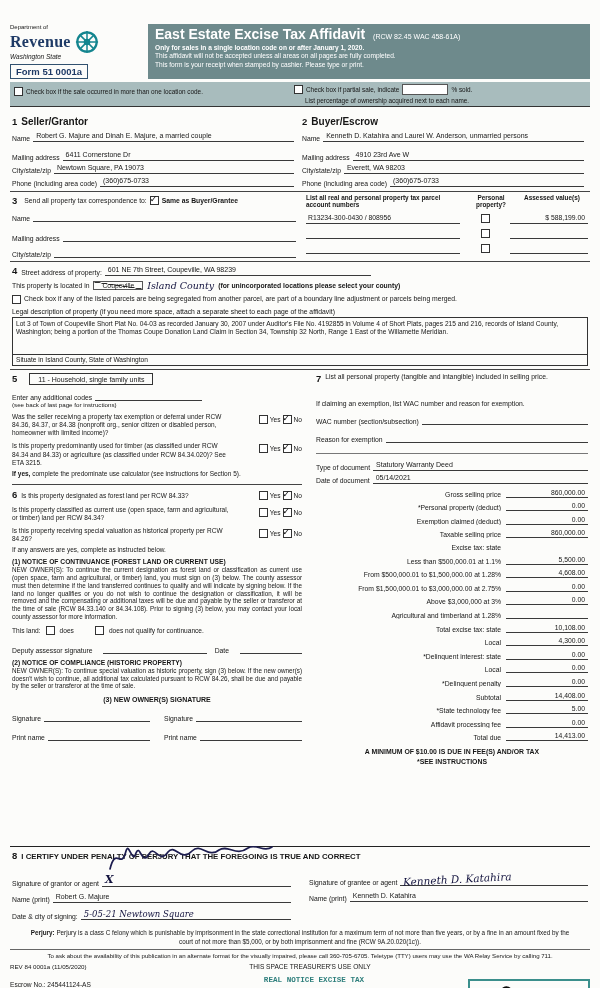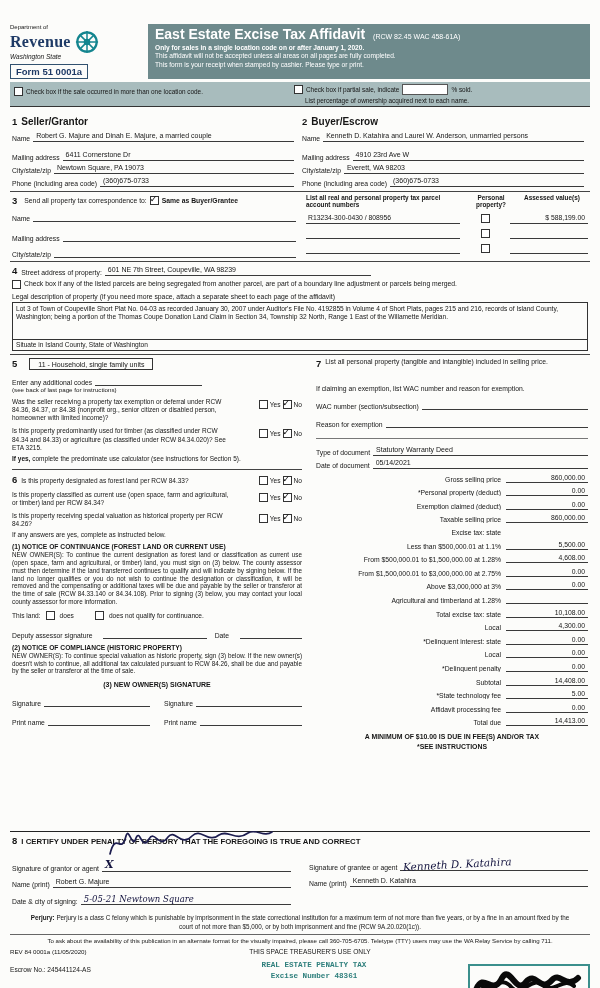--- a/index.html
+++ b/index.html
@@ -252,20 +252,26 @@
     </div>
   </div>
 
   <div class="sec4">
     <div class="row1">
       <span class="sec-no">4</span>
       <span class="lbl">Street address of property:</span>
       <span class="val line" style="width:260px;">601 NE 7th Street, Coupeville, WA 98239</span>
       <span class="grow"></span>
     </div>
+    <div class="row2">
+      <span>This property is located in</span>
+      <span class="struck">Coupeville</span>
+      <span class="hand" style="font-size:9.5px;">Island County</span>
+      <span class="bold it">(for unincorporated locations please select your county)</span>
+    </div>
     <div class="seg">
       <span class="cb"></span>
       <span style="flex:1;line-height:1.25;">Check box if any of the listed parcels are being segregated from another parcel, are part of a boundary line adjustment or parcels being merged.</span>
     </div>
     <div class="legal-label">Legal description of property (if you need more space, attach a separate sheet to each page of the affidavit)</div>
     <div class="legalbox">Lot 3 of Town of Coupeville Short Plat No. 04-03 as recorded January 30, 2007 under Auditor's File No. 4192855 in Volume 4 of Short Plats, pages 215 and 216, records of Island County, Washington; being a portion of the Thomas Coupe Donation Land Claim in Section 34, Township 32 North, Range 1 East of the Willamette Meridian.</div>
     <div class="situatebox">Situate in Island County, State of Washington</div>
   </div>
 
   <div class="mid">
@@ -526,21 +532,21 @@
   <div class="access">To ask about the availability of this publication in an alternate format for the visually impaired, please call 360-705-6705. Teletype (TTY) users may use the WA Relay Service by calling 711.</div>
   <div class="revrow">
     <div class="rev">REV 84 0001a (11/05/2020)</div>
     <div class="treas">THIS SPACE TREASURER'S USE ONLY</div>
     <div class="spacer"></div>
   </div>
 
   <div class="stamprow">
     <div class="escrow">Escrow No.: 245441124-AS</div>
     <div class="stamp">
-      <div>REAL ESTATE PENALTY TAX</div>
+      <div>REAL NOTICE EXCISE TAX</div>
       <div>Excise Number 48361</div>
 
     </div>
     <div class="scribblebox">
       <svg width="114" height="36" viewBox="0 0 114 36">
         <path d="M6,24 C14,4 22,32 32,12 C40,-2 46,30 56,16 C66,4 70,28 82,14 C90,5 96,24 108,12" fill="none" stroke="#0a0a0a" stroke-width="6" stroke-linecap="round"></path>
         <path d="M10,18 C20,30 30,6 42,22 C52,32 62,8 74,20 C84,28 94,10 104,20" fill="none" stroke="#0a0a0a" stroke-width="4" stroke-linecap="round"></path>
       </svg>
     </div>
   </div>

